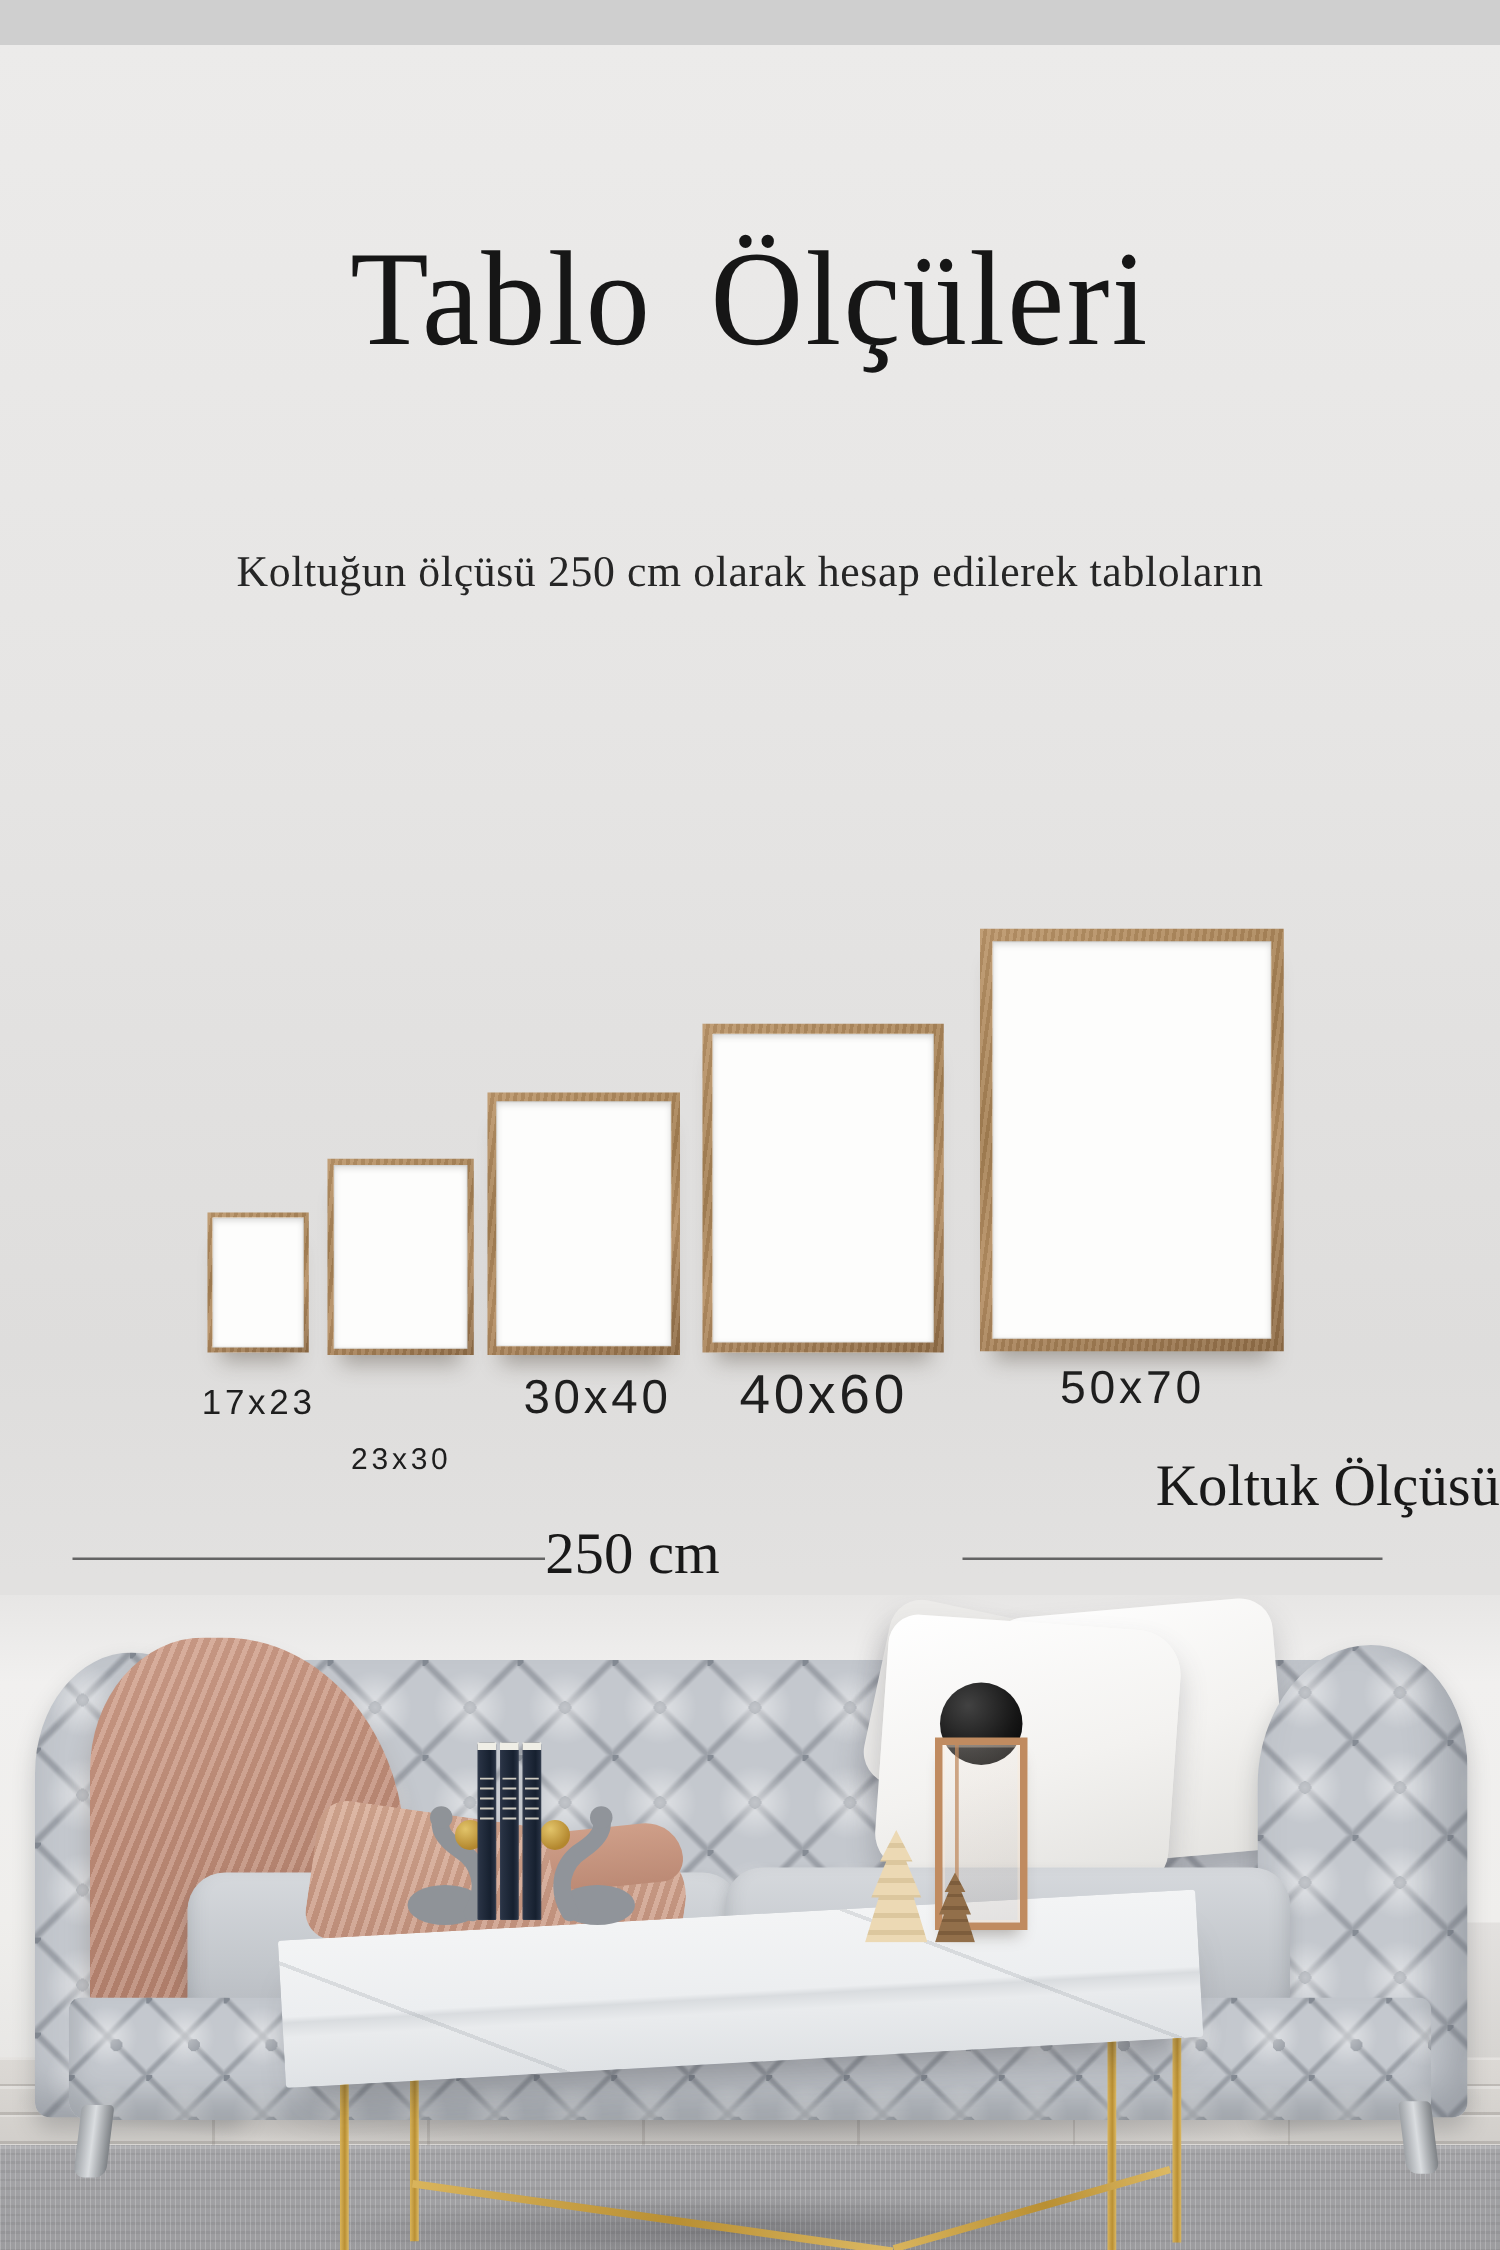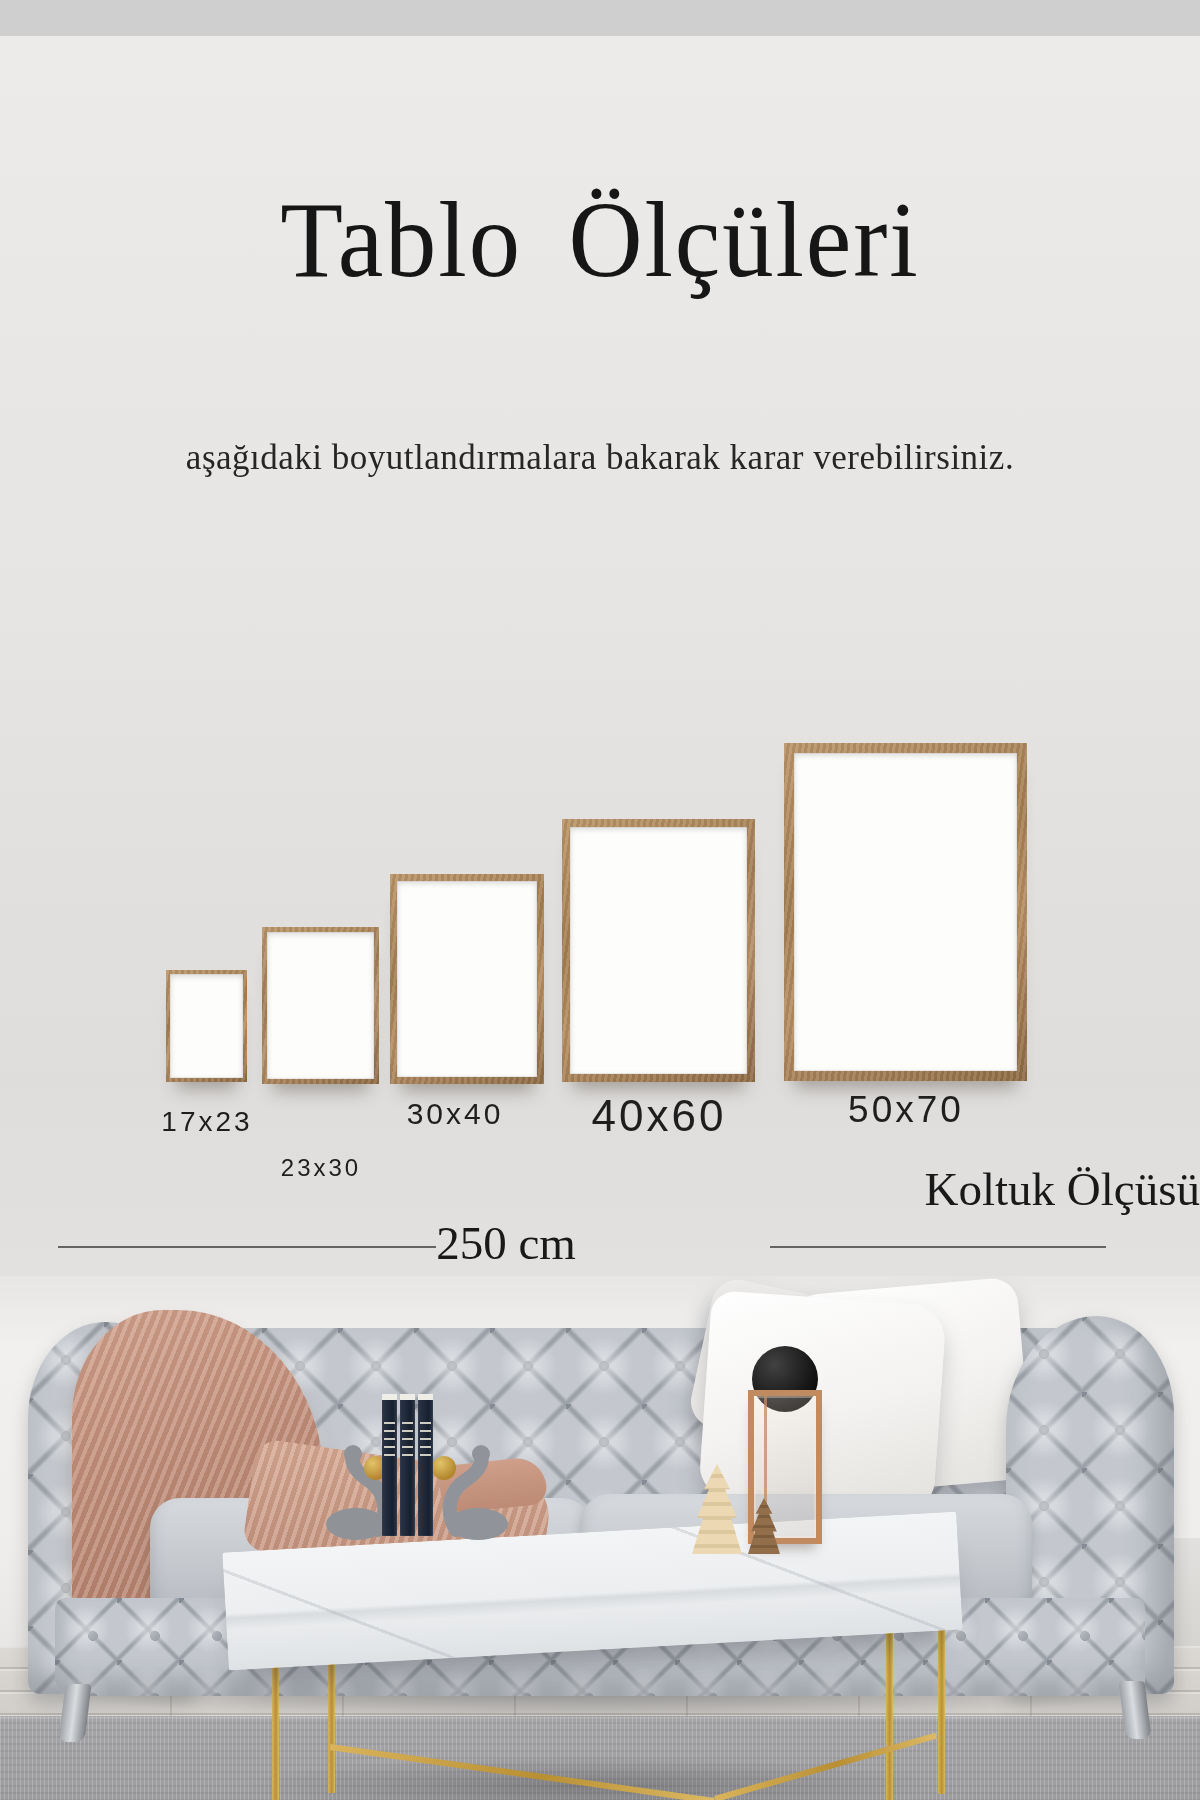--- a/index.html
+++ b/index.html
@@ -37,21 +37,21 @@
   .f2{left:262px;top:891px;width:117px;height:157px}.f2 .mat{inset:5px}
   .f3{left:390px;top:838px;width:154px;height:210px}.f3 .mat{inset:7px}
   .f4{left:562px;top:783px;width:193px;height:263px}.f4 .mat{inset:8px}
   .f5{left:784px;top:707px;width:243px;height:338px}.f5 .mat{inset:10px}
   .size-label{
     position:absolute;transform:translateX(-50%);text-align:center;
     font-family:"Liberation Sans",sans-serif;color:#1e1e1e;letter-spacing:3px;
   }
   .l1{left:207px;top:1070px;font-size:28px}
   .l2{left:321px;top:1118px;font-size:24px}
-  .l3{left:455px;top:1061px;font-size:30px}
+  .l3{left:478px;top:1061px;font-size:38px}
   .l4{left:659px;top:1055px;font-size:44px}
   .l5{left:906px;top:1053px;font-size:37px}
   
   .measure-label{position:absolute;top:1126px;left:0;width:1200px;text-align:right;font-size:47px;color:#191919;}
   .measure-value{position:absolute;top:1180px;left:0;width:1012px;text-align:center;font-size:47px;color:#191919;}
   .rule{position:absolute;top:1210px;height:2px;background:#646464;}
   .rule-left{left:58px;width:378px;}
   .rule-right{left:770px;width:336px;}
   
   .scene{position:absolute;left:0;top:1240px;width:1200px;height:560px;overflow:hidden;}
@@ -164,21 +164,21 @@
   .baseboard{left:1168px;top:262px;width:32px;height:112px;background:linear-gradient(180deg,#e3e1df,#d6d4d1);}
 </style>
 </head>
 <body>
 
 <div class="page">
 
   <div class="title">Tablo Ölçüleri</div>
 
   <div class="desc">
-    <div>aşağıdaki boyutlandırmalara bakarak karar verebilirsiniz.</div>
+    <div>Koltuğun ölçüsü 250 cm olarak hesap edilerek tabloların</div>
   </div>
 
   <div class="frame f1">
       <div class="mat"></div>
     </div>
   <div class="frame f2">
       <div class="mat"></div>
     </div>
   <div class="frame f3">
       <div class="mat"></div>

